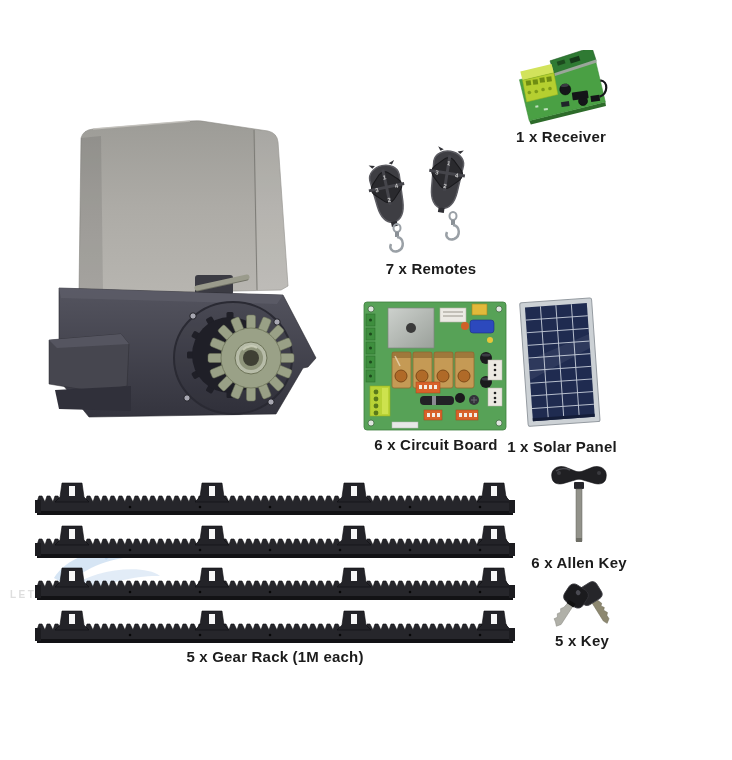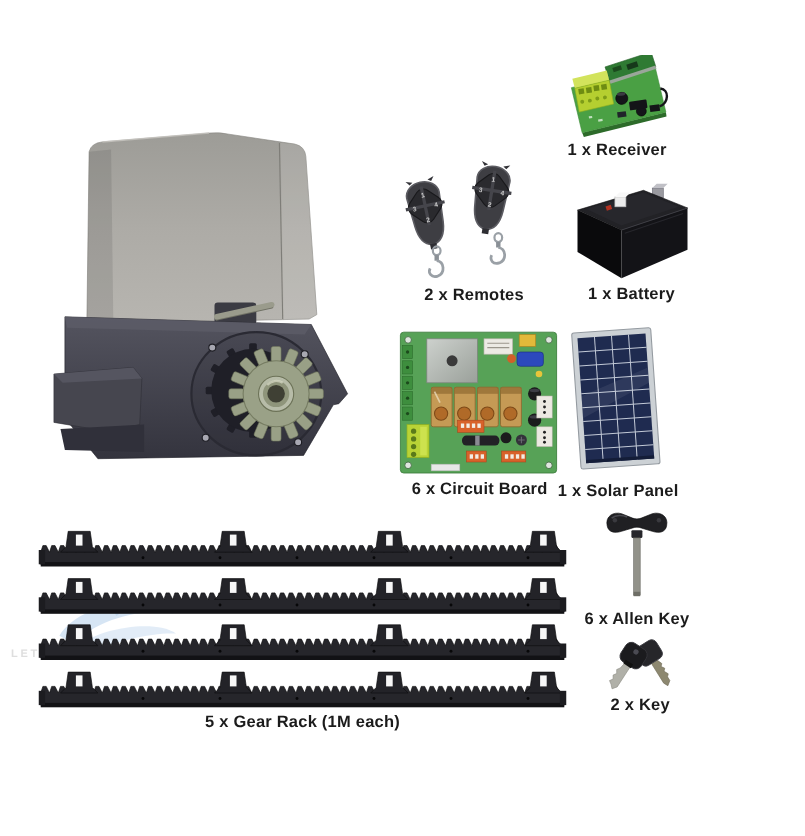--- a/index.html
+++ b/index.html
@@ -196,43 +196,23 @@
         <text x="12" y="28" font-size="6" font-weight="bold" fill="#c8c8c8" text-anchor="middle" font-family="Liberation Sans,sans-serif">3</text>
         <text x="22" y="40" font-size="6" font-weight="bold" fill="#c8c8c8" text-anchor="middle" font-family="Liberation Sans,sans-serif">2</text>
         <rect x="19" y="60" width="6" height="5" fill="#2e2e33"></rect>
       </g>
       <g transform="translate(86,66)">
         <ellipse cx="5" cy="4" rx="3.5" ry="4" stroke="#9aa0a6" stroke-width="2" fill="none"></ellipse>
         <rect x="3" y="8" width="4" height="5" fill="#8a9096"></rect>
         <path d="M5,13 C12,14 13,24 6,27 C0,29 -3,24 -1,20" stroke="#9aa0a6" stroke-width="2.5" fill="none"></path>
       </g>
     </svg>
-    <div class="label">2 x Remotes</div>
-  </div>
-
-  <div class="item" id="battery">
-    <svg class="graphic" width="122" height="94" viewBox="0 0 122 94">
-      <g>
-        <rect x="80" y="8" width="10" height="9" fill="#9a9aa0" stroke="#70707a" stroke-width="0.6"></rect>
-        <polygon points="80,8 84,4 94,4 90,8" fill="#c0c0c6"></polygon>
-      </g>
-      <polygon points="12,28 72,10 112,26 52,46" fill="#222226" stroke="#0c0c0e" stroke-width="0.5"></polygon>
-      <polygon points="20,27 72,12 104,25 52,42" fill="#2a2a2f" opacity="0.7"></polygon>
-      <g>
-        <rect x="46" y="16" width="10" height="9" fill="#ececec" stroke="#b8b8b8" stroke-width="0.6"></rect>
-        <polygon points="46,16 50,12 60,12 56,16" fill="#f8f8f8"></polygon>
-      </g>
-      <rect x="38" y="24" width="5" height="4" fill="#b23222" transform="rotate(-18 40 26)"></rect>
-      <polygon points="12,28 52,46 52,90 12,66" fill="#0a0a0c"></polygon>
-      <polygon points="52,46 112,26 112,64 52,90" fill="#131317"></polygon>
-      <path d="M52,46 L112,26" stroke="#3c3c42" stroke-width="1"></path>
-      <path d="M55,49 L108,31" stroke="#2c2c32" stroke-width="1" opacity="0.8"></path>
-    </svg>
-    <div class="label">1 x Battery</div>
-  </div>
+    <div class="label">7 x Remotes</div>
+  </div>
+
 
   <div class="item" id="circuit">
     <svg class="graphic" width="148" height="136" viewBox="0 0 148 136">
       <defs>
         <linearGradient id="hsG" x1="0" y1="0" x2="1" y2="1">
           <stop offset="0" stop-color="#cdd1cd"></stop>
             <stop offset="1" stop-color="#9aa09a"></stop>
         </linearGradient>
       </defs>
       <rect x="2" y="4" width="142" height="128" rx="3" fill="#57a257" stroke="#3e7e3e" stroke-width="0.8"></rect>
@@ -365,21 +345,21 @@
         <path d="M-3,9 L3,9 L5,14 L3,16 L5,19 L3,21 L5,25 L3,27 L3,31 L-1,34 L-3,30 Z" fill="#8d8870" stroke="#6e6a55" stroke-width="0.5"></path>
         <rect x="-11" y="-10" width="22" height="19" rx="5" fill="#26262a" stroke="#404046" stroke-width="0.8"></rect>
       </g>
       <g transform="translate(36,16) rotate(33)">
         <path d="M-3,10 L3,10 L3,32 L0,36 L-3,33 L-6,31 L-4,28 L-6,25 L-4,22 L-6,19 L-4,16 Z" fill="#b0b0a8" stroke="#8a8a82" stroke-width="0.5"></path>
         <rect x="-11" y="-10" width="22" height="20" rx="6" fill="#1b1b1e" stroke="#333338" stroke-width="0.8"></rect>
         <circle cx="0" cy="-4" r="2.4" fill="#4a4a52"></circle>
         <rect x="-4" y="7" width="8" height="4" fill="#111"></rect>
       </g>
     </svg>
-    <div class="label">2 x Key</div>
+    <div class="label">5 x Key</div>
   </div>
 
   <div id="racks">
     <div id="rack-rows">
         <div class="rack-row" style="top: 0px;"><svg width="480" height="36" viewBox="0 0 480 36">
             <path d="M2,20 L4,14 L7,14 L10,20 L12,14 L15,14 L18,20 L20,14 L23,14 L26,20 L28,14 L31,14 L34,20 L36,14 L39,14 L42,20 L44,14 L47,14 L50,20 L52,14 L55,14 L58,20 L60,14 L63,14 L66,20 L68,14 L71,14 L74,20 L76,14 L79,14 L82,20 L84,14 L87,14 L90,20 L92,14 L95,14 L98,20 L100,14 L103,14 L106,20 L108,14 L111,14 L114,20 L116,14 L119,14 L122,20 L124,14 L127,14 L130,20 L132,14 L135,14 L138,20 L140,14 L143,14 L146,20 L148,14 L151,14 L154,20 L156,14 L159,14 L162,20 L164,14 L167,14 L170,20 L172,14 L175,14 L178,20 L180,14 L183,14 L186,20 L188,14 L191,14 L194,20 L196,14 L199,14 L202,20 L204,14 L207,14 L210,20 L212,14 L215,14 L218,20 L220,14 L223,14 L226,20 L228,14 L231,14 L234,20 L236,14 L239,14 L242,20 L244,14 L247,14 L250,20 L252,14 L255,14 L258,20 L260,14 L263,14 L266,20 L268,14 L271,14 L274,20 L276,14 L279,14 L282,20 L284,14 L287,14 L290,20 L292,14 L295,14 L298,20 L300,14 L303,14 L306,20 L308,14 L311,14 L314,20 L316,14 L319,14 L322,20 L324,14 L327,14 L330,20 L332,14 L335,14 L338,20 L340,14 L343,14 L346,20 L348,14 L351,14 L354,20 L356,14 L359,14 L362,20 L364,14 L367,14 L370,20 L372,14 L375,14 L378,20 L380,14 L383,14 L386,20 L388,14 L391,14 L394,20 L396,14 L399,14 L402,20 L404,14 L407,14 L410,20 L412,14 L415,14 L418,20 L420,14 L423,14 L426,20 L428,14 L431,14 L434,20 L436,14 L439,14 L442,20 L444,14 L447,14 L450,20 L452,14 L455,14 L458,20 L460,14 L463,14 L466,20 L468,14 L471,14 L474,20 L478,20 L478,31 L2,31 Z" fill="#26262b" stroke="#0d0d10" stroke-width="0.6"></path>
             <rect x="2" y="29" width="476" height="4" fill="#121215"></rect>
             <path d="M27,1 h20 l2,14 l5,5 h-34 l5,-5 Z" fill="#232328" stroke="#0d0d10" stroke-width="0.6"></path>
             <rect x="34" y="4" width="6" height="10" fill="#f7f7f7"></rect>
             <path d="M167,1 h20 l2,14 l5,5 h-34 l5,-5 Z" fill="#232328" stroke="#0d0d10" stroke-width="0.6"></path>

